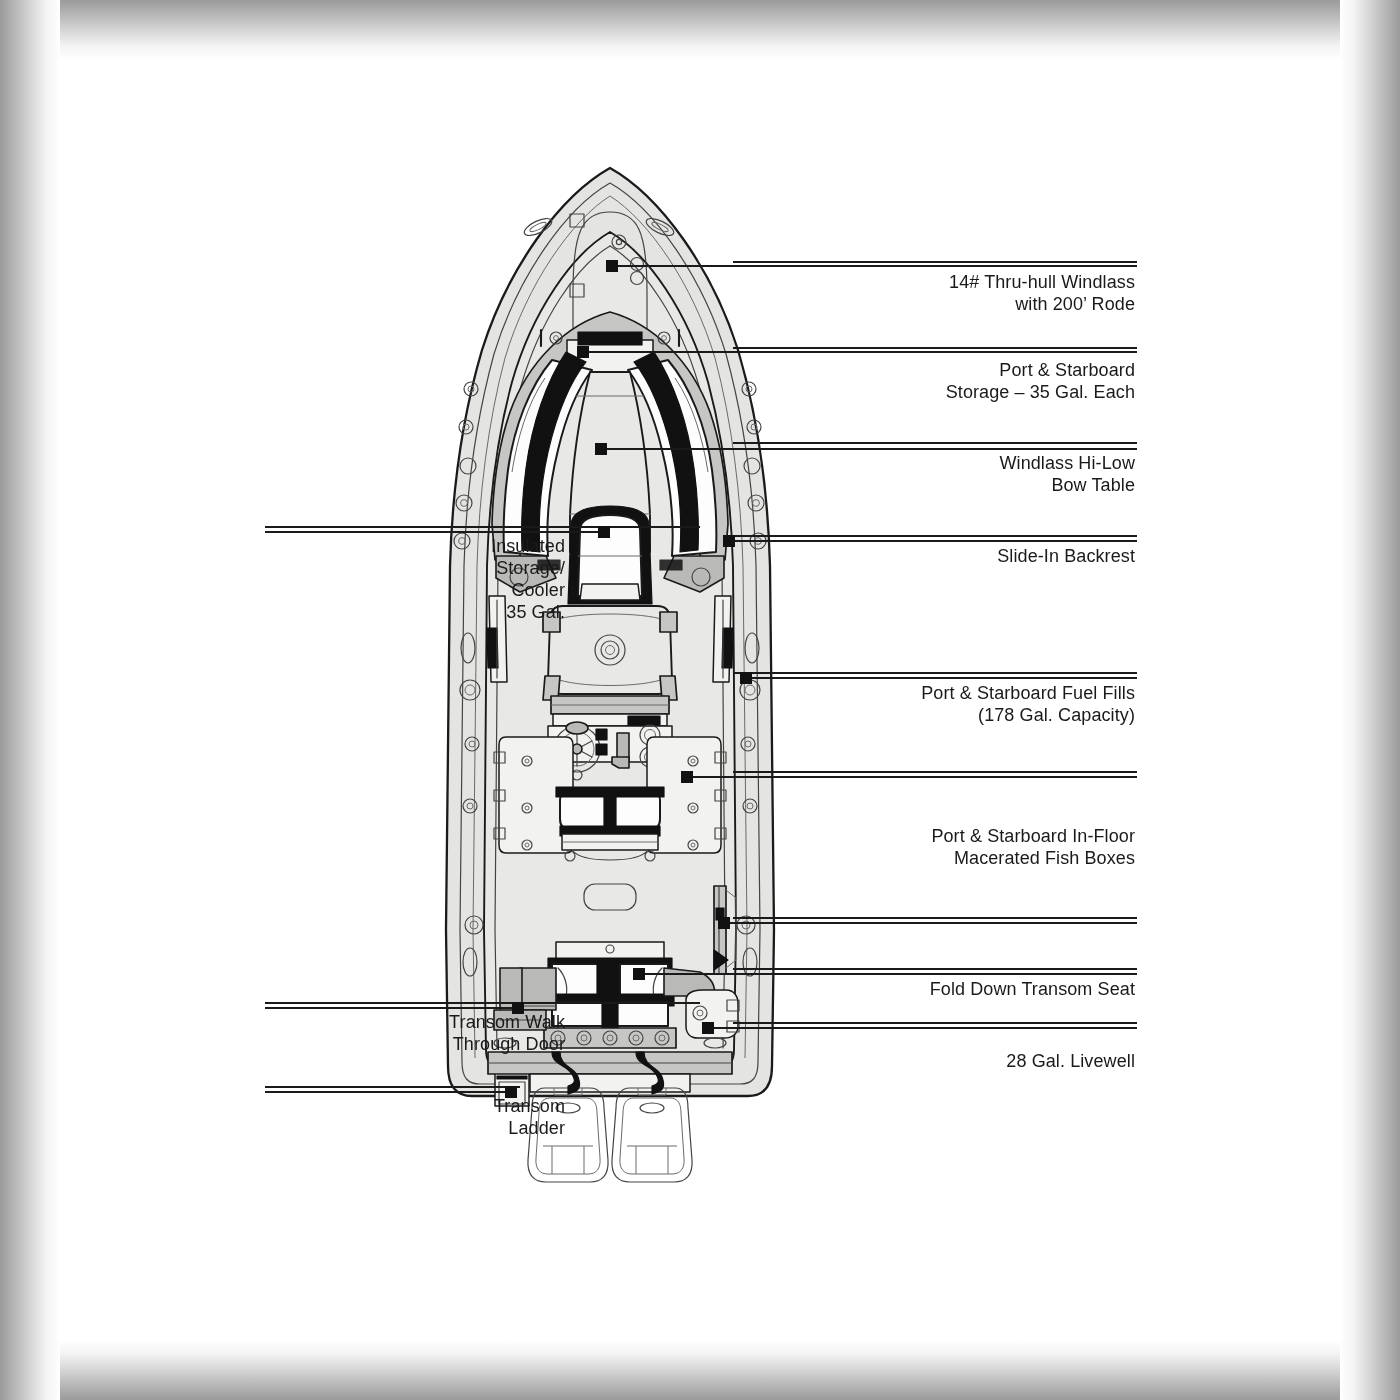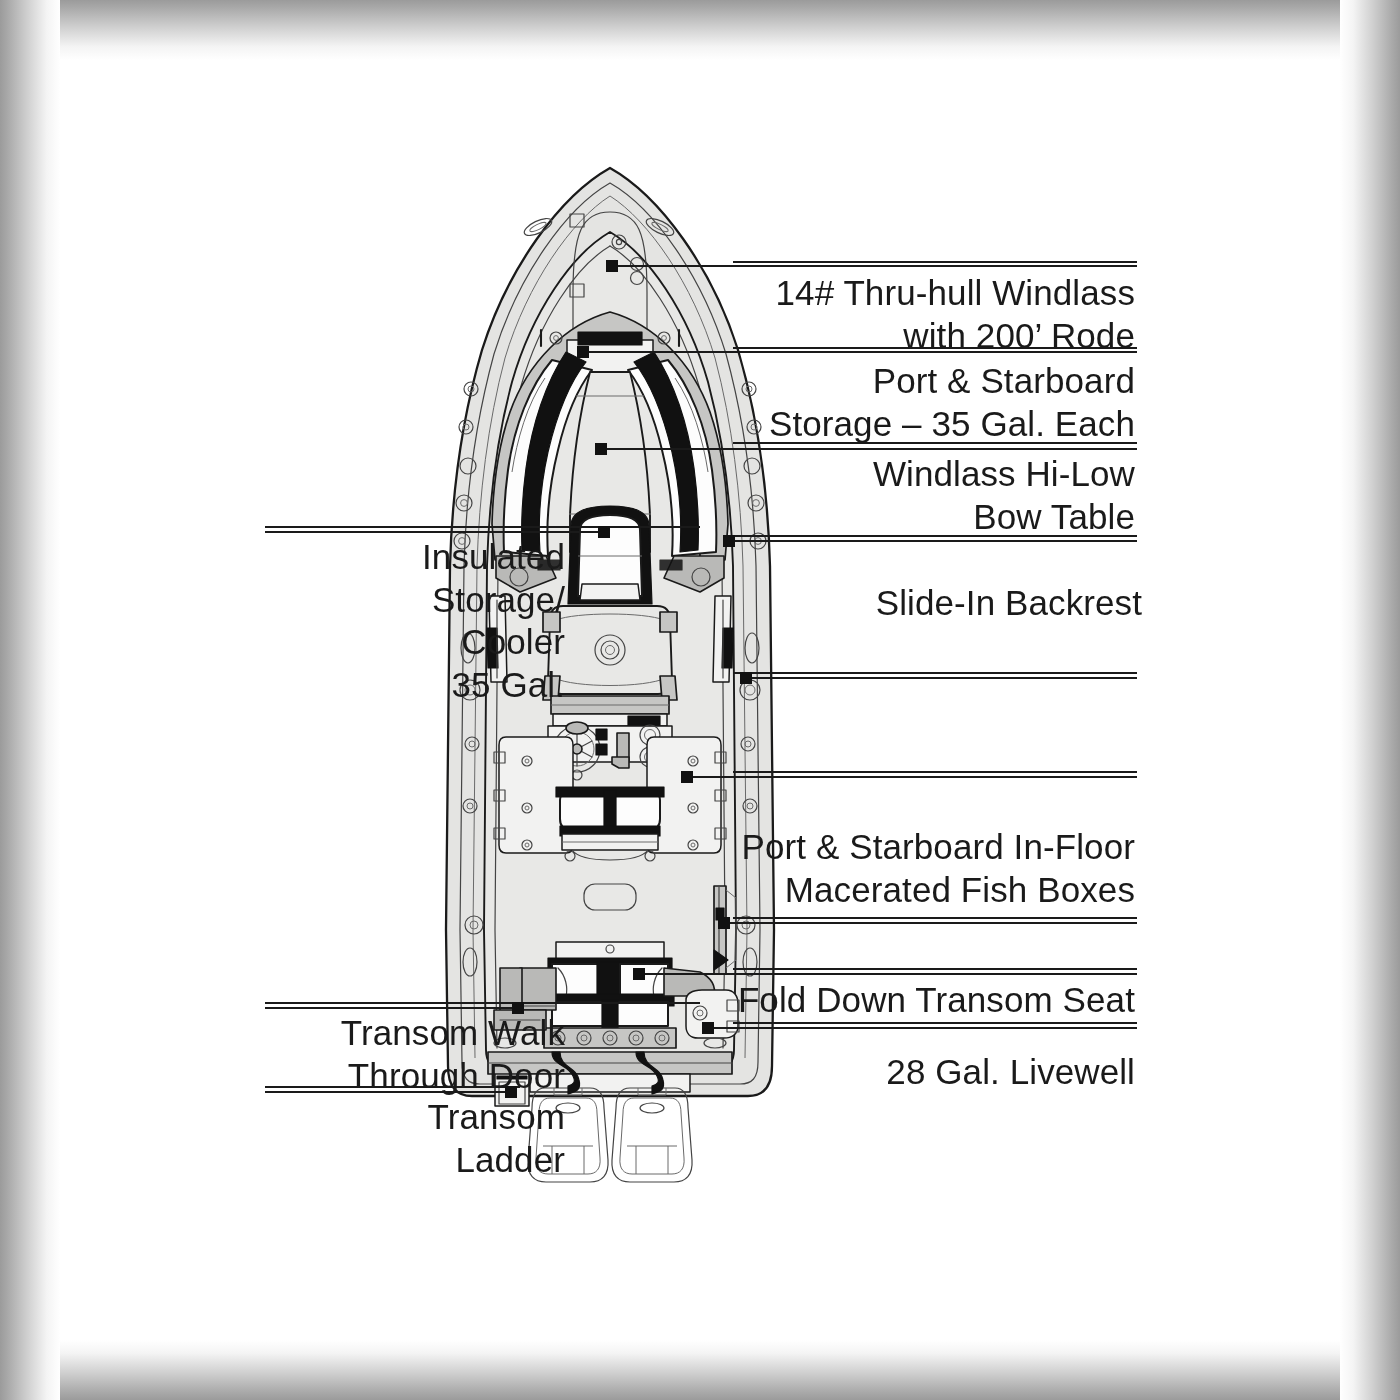--- a/index.html
+++ b/index.html
@@ -15,21 +15,21 @@
   .fr-bottom{left:0;bottom:0;width:1400px;height:60px;
     background:linear-gradient(to top,#9b9b9b 0%,#a8a8a8 12%,#cfcfcf 45%,#f4f4f4 78%,#ffffff 100%);}
   .fr-left{left:0;top:0;width:60px;height:1400px;
     background:linear-gradient(to right,#9b9b9b 0%,#a8a8a8 12%,#cfcfcf 45%,#f4f4f4 78%,#ffffff 100%);}
   .fr-right{right:0;top:0;width:60px;height:1400px;
     background:linear-gradient(to left,#9b9b9b 0%,#a8a8a8 12%,#cfcfcf 45%,#f4f4f4 78%,#ffffff 100%);}
 
   .art{position:absolute;left:0;top:0;width:1400px;height:1400px;}
 
   
-  .label{position:absolute;color:#1a1a1a;font-size:35px;line-height:1.22;
+  .label{position:absolute;color:#1a1a1a;font-size:18px;line-height:1.22;
          letter-spacing:0.1px;white-space:pre-line;}
   .label.right{text-align:right;}
   .label.left{text-align:right;}
 </style>
 </head>
 <body>
 
 <div id="stage">
 
   <svg class="art" viewBox="0 0 1400 1400" xmlns="http://www.w3.org/2000/svg">
@@ -462,22 +462,24 @@
 
   <div class="label right" style="right:265px;top:272px;width:480px;">14# Thru-hull Windlass
 with 200’ Rode</div>
 
   <div class="label right" style="right:265px;top:360px;width:480px;">Port &amp; Starboard
 Storage – 35 Gal. Each</div>
 
   <div class="label right" style="right:265px;top:453px;width:480px;">Windlass Hi-Low
 Bow Table</div>
 
-  <div class="label right" style="right:258px;top:546px;width:480px;margin-top:36px;">Slide-In Backrest</div>
-
+  <div class="label right" style="right:265px;top:546px;width:480px;">Slide-In Backrest</div>
+
+  <div class="label right" style="right:265px;top:683px;width:520px;">Port &amp; Starboard Fuel Fills
+(178 Gal. Capacity)</div>
 
   <div class="label right" style="right:265px;top:782px;width:520px;margin-top:44px;">Port &amp; Starboard In-Floor
 Macerated Fish Boxes</div>
 
 
   <div class="label right" style="right:265px;top:979px;width:520px;">Fold Down Transom Seat</div>
 
   <div class="label right" style="right:265px;top:1033px;width:480px;margin-top:18px;">28 Gal. Livewell</div>
 
   <div class="label left" style="left:265px;top:536px;width:300px;">Insulated

